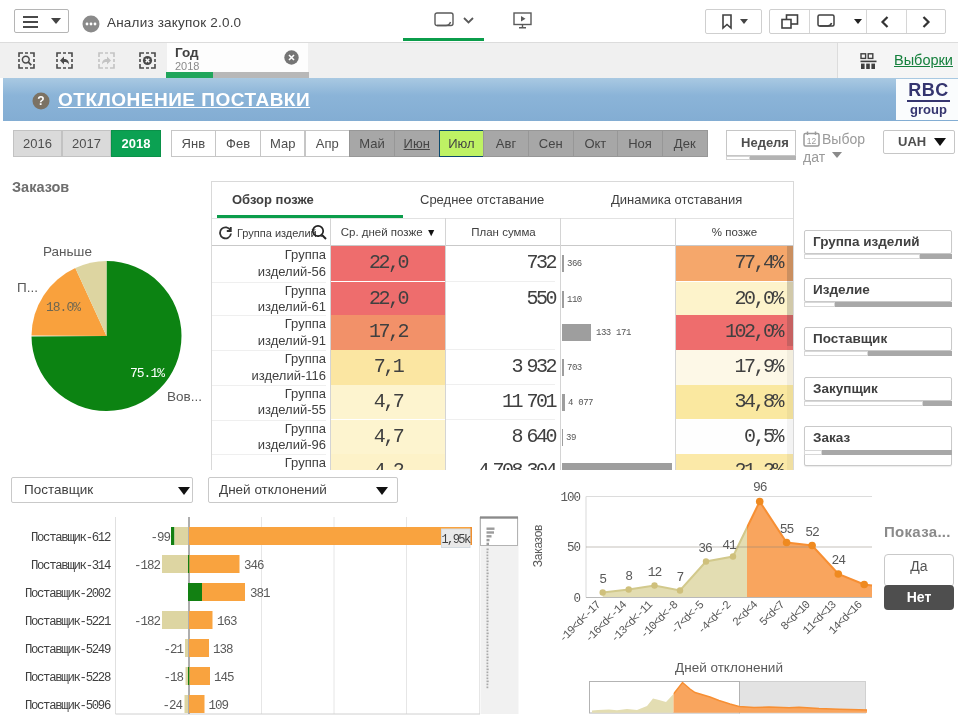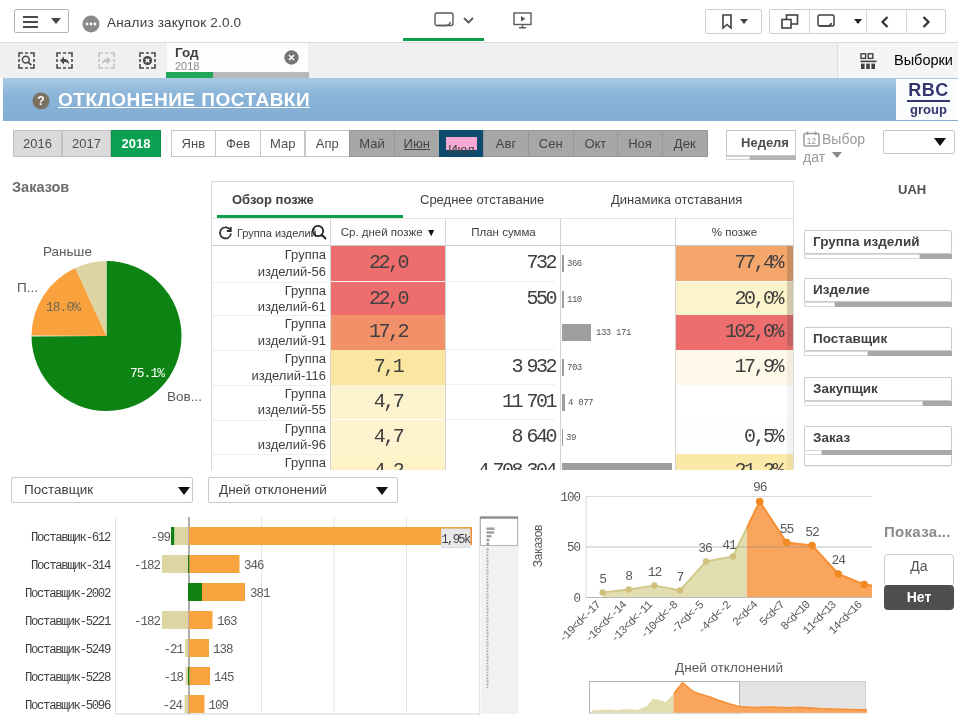--- a/index.html
+++ b/index.html
@@ -106,21 +106,21 @@
   <div class="abs" style="left:213px;top:29px;width:96px;height:6px;background:#b8b8b8;"></div>
 
   <svg class="abs" style="left:860px;top:10px" width="17" height="16" viewBox="0 0 17 16">
     <rect x="1" y="0.8" width="4.6" height="4.6" fill="none" stroke="#404040" stroke-width="1.4"></rect>
     <rect x="8.2" y="0.8" width="4.6" height="4.6" fill="none" stroke="#404040" stroke-width="1.4"></rect>
     <rect x="0.5" y="7.6" width="16" height="1.6" fill="#404040"></rect>
     <rect x="1" y="10.6" width="3.6" height="5.4" fill="#404040"></rect>
     <rect x="6.2" y="10.6" width="3.6" height="5.4" fill="#404040"></rect>
     <rect x="11.4" y="10.6" width="3.6" height="5.4" fill="#404040"></rect>
   </svg>
-  <div class="abs" style="left:894px;top:9px;font-size:14.5px;color:#000000;">Выборки</div>
+  <div class="abs" style="left:894px;top:9px;font-size:14.5px;color:#15803d;text-decoration:underline;">Выборки</div>
 </div>
 
 <div class="abs" style="left:3px;top:78px;width:955px;height:43px;background:linear-gradient(180deg,#a9c9e2 0%,#8bb4d8 40%,#83add3 100%);">
   <svg class="abs" style="left:29px;top:14px" width="18" height="18" viewBox="0 0 18 18">
     <circle cx="9" cy="9" r="8.5" fill="#7b7264"></circle>
     <text x="9" y="13.2" text-anchor="middle" font-family="Liberation Sans" font-size="12" font-weight="bold" fill="#fff">?</text>
   </svg>
   <div class="abs" style="left:55px;top:11px;font-size:19px;font-weight:bold;color:#fff;letter-spacing:0.5px;text-decoration:underline;">ОТКЛОНЕНИЕ ПОСТАВКИ</div>
   <div class="abs" style="left:893px;top:1px;width:65px;height:41px;background:#fafcfd;">
     <div class="abs" style="left:0;top:1px;width:65px;text-align:center;font-size:18px;font-weight:bold;color:#35356f;letter-spacing:0.5px;">RBC</div>
@@ -134,42 +134,42 @@
   <div class="abs" style="left:13px;top:0;width:49px;height:27px;background:#dadada;border:1px solid #c2c2c2;box-sizing:border-box;text-align:center;line-height:25px;font-size:13px;color:#4e4e4e;">2016</div>
   <div class="abs" style="left:62px;top:0;width:49px;height:27px;background:#dadada;border:1px solid #c2c2c2;box-sizing:border-box;text-align:center;line-height:25px;font-size:13px;color:#4e4e4e;">2017</div>
   <div class="abs" style="left:111px;top:0;width:50px;height:27px;background:#0ba152;border:1px solid #0a9149;box-sizing:border-box;text-align:center;line-height:25px;font-size:13px;font-weight:bold;color:#fff;">2018</div>
 
   <div class="abs" style="left:170.5px;top:0;width:45.7px;height:27px;background:#fff;border:1px solid #c6c6c6;color:#4e4e4e;box-sizing:border-box;text-align:center;line-height:25px;font-size:13px;">Янв</div>
   <div class="abs" style="left:215.2px;top:0;width:45.7px;height:27px;background:#fff;border:1px solid #c6c6c6;color:#4e4e4e;box-sizing:border-box;text-align:center;line-height:25px;font-size:13px;">Фев</div>
   <div class="abs" style="left:259.8px;top:0;width:45.7px;height:27px;background:#fff;border:1px solid #c6c6c6;color:#4e4e4e;box-sizing:border-box;text-align:center;line-height:25px;font-size:13px;">Мар</div>
   <div class="abs" style="left:304.5px;top:0;width:45.7px;height:27px;background:#fff;border:1px solid #c6c6c6;color:#4e4e4e;box-sizing:border-box;text-align:center;line-height:25px;font-size:13px;">Апр</div>
   <div class="abs" style="left:349.2px;top:0;width:45.7px;height:27px;background:#a7a7a7;border:1px solid #979797;color:#454545;box-sizing:border-box;text-align:center;line-height:25px;font-size:13px;">Май</div>
   <div class="abs" style="left:393.9px;top:0;width:45.7px;height:27px;background:#a7a7a7;border:1px solid #979797;color:#454545;box-sizing:border-box;text-align:center;line-height:25px;font-size:13px;text-decoration:underline;">Июн</div>
-  <div class="abs" style="left:438.5px;top:0;width:45.7px;height:27px;background:#f9a8d4;border:7px solid #0c4a6e;color:#454545;box-sizing:border-box;text-align:center;line-height:25px;font-size:13px;">Июл</div>
+  <div class="abs" style="left:438.5px;top:0;width:45.7px;height:27px;background:#bef264;border:1px solid #0c4a6e;color:#454545;box-sizing:border-box;text-align:center;line-height:25px;font-size:13px;">Июл</div>
   <div class="abs" style="left:483.2px;top:0;width:45.7px;height:27px;background:#a7a7a7;border:1px solid #979797;color:#454545;box-sizing:border-box;text-align:center;line-height:25px;font-size:13px;">Авг</div>
   <div class="abs" style="left:527.9px;top:0;width:45.7px;height:27px;background:#a7a7a7;border:1px solid #979797;color:#454545;box-sizing:border-box;text-align:center;line-height:25px;font-size:13px;">Сен</div>
   <div class="abs" style="left:572.5px;top:0;width:45.7px;height:27px;background:#a7a7a7;border:1px solid #979797;color:#454545;box-sizing:border-box;text-align:center;line-height:25px;font-size:13px;">Окт</div>
   <div class="abs" style="left:617.2px;top:0;width:45.7px;height:27px;background:#a7a7a7;border:1px solid #979797;color:#454545;box-sizing:border-box;text-align:center;line-height:25px;font-size:13px;">Ноя</div>
   <div class="abs" style="left:661.9px;top:0;width:45.7px;height:27px;background:#a7a7a7;border:1px solid #979797;color:#454545;box-sizing:border-box;text-align:center;line-height:25px;font-size:13px;">Дек</div>
 
   <div class="abs" style="left:726px;top:0;width:70px;height:26px;background:#fff;border:1px solid #c6c6c6;box-sizing:border-box;text-align:center;line-height:24px;font-size:13px;font-weight:bold;color:#4e4e4e;padding-left:8px;">Неделя</div>
   <div class="abs" style="left:726px;top:26px;width:24px;height:4px;background:#fff;border:1px solid #d4d4d4;box-sizing:border-box;"></div>
   <div class="abs" style="left:750px;top:26px;width:46px;height:4px;background:#b3b3b3;"></div>
 
   <svg class="abs" style="left:803px;top:1px" width="17" height="16" viewBox="0 0 17 16">
     <rect x="1" y="2.5" width="15" height="12.5" rx="1.5" fill="none" stroke="#9a9a9a" stroke-width="1.5"></rect>
     <path d="M4.5 0.5 L4.5 4 M12.5 0.5 L12.5 4" stroke="#9a9a9a" stroke-width="1.5"></path>
     <text x="8.5" y="12.5" text-anchor="middle" font-family="Liberation Sans" font-size="8.5" fill="#9a9a9a">12</text>
   </svg>
   <div class="abs" style="left:822px;top:1px;font-size:14px;color:#9a9a9a;">Выбор</div>
   <div class="abs" style="left:803px;top:19px;font-size:14px;color:#9a9a9a;">дат</div>
   <div class="abs" style="left:832px;top:22px;width:0;height:0;border-left:5.5px solid transparent;border-right:5.5px solid transparent;border-top:6.5px solid #8a8a8a;"></div>
 
   <div class="abs" style="left:883px;top:0;width:72px;height:24px;background:#fff;border:1px solid #c6c6c6;border-radius:2px;box-sizing:border-box;">
-    <div class="abs" style="left:14px;top:3px;font-size:13px;font-weight:bold;color:#4e4e4e;margin-top:48px;">UAH</div>
+    <div class="abs" style="left:14px;top:3px;font-size:13px;font-weight:bold;color:#4e4e4e;">UAH</div>
     <div class="abs" style="left:50px;top:7px;width:0;height:0;border-left:6.5px solid transparent;border-right:6.5px solid transparent;border-top:8px solid #111;"></div>
   </div>
 </div>
 
 <div class="abs" style="left:12px;top:179px;font-size:14.5px;font-weight:bold;color:#6e6e6e;">Заказов</div>
 <svg class="abs" style="left:28px;top:258px" width="160" height="160" viewBox="0 0 160 160">
 
   <path d="M78.5 3 A75 75 0 1 1 3.5 78.5 L78.5 78 Z" fill="#0c8312"></path>
   <path d="M3.5 77.5 A75 75 0 0 1 47.3 10.1 L78.5 78 Z" fill="#f9a13d"></path>
   <path d="M47.3 10.1 A75 75 0 0 1 78.5 3 L78.5 78 Z" fill="#ddd5a1"></path>
@@ -235,20 +235,21 @@
       <div class="abs" style="left:350px;top:9px;width:2px;height:17px;background:#9e9e9e;"></div>
       <div class="abs mono" style="left:355px;top:13px;font-size:9px;color:#555;letter-spacing:-0.5px;">703</div>
       <div class="abs mono" style="left:464px;top:0;width:117px;height:34.5px;padding-right:11px;box-sizing:border-box;background:#fdf8e7;text-align:right;line-height:34px;font-size:20px;letter-spacing:-2.5px;">17,9%</div>
     </div>
     <div class="abs" style="left:0;top:138.8px;width:581px;height:35px;">
       <div class="abs" style="left:0;top:1px;width:114px;text-align:right;line-height:16.5px;border-top:1px solid #efefef;margin-top:-1px;">Группа<br>изделий-55</div>
       <div class="abs mono" style="left:119px;top:0;width:114px;height:34.5px;background:#fdf4cf;text-align:center;line-height:34px;font-size:20px;letter-spacing:-2.5px;">4,7</div>
       <div class="abs mono" style="left:234px;top:0;width:109px;height:34.5px;text-align:right;line-height:34px;font-size:20px;letter-spacing:-2.5px;border-top:1px solid #efefef;margin-top:-1px;">11<span style="font-size:9px;letter-spacing:0;">&nbsp;</span>701</div>
       <div class="abs" style="left:350px;top:9px;width:2.5px;height:17px;background:#9e9e9e;"></div>
       <div class="abs mono" style="left:356px;top:13px;font-size:9px;color:#555;letter-spacing:-0.5px;">4<span style="font-size:9px;letter-spacing:0;">&nbsp;</span>077</div>
+      <div class="abs mono" style="left:464px;top:0;width:117px;height:34.5px;padding-right:11px;box-sizing:border-box;background:#fae8a0;text-align:right;line-height:34px;font-size:20px;letter-spacing:-2.5px;">34,8%</div>
     </div>
     <div class="abs" style="left:0;top:173.5px;width:581px;height:35px;">
       <div class="abs" style="left:0;top:1px;width:114px;text-align:right;line-height:16.5px;border-top:1px solid #efefef;margin-top:-1px;">Группа<br>изделий-96</div>
       <div class="abs mono" style="left:119px;top:0;width:114px;height:34.5px;background:#fdf4cf;text-align:center;line-height:34px;font-size:20px;letter-spacing:-2.5px;">4,7</div>
       <div class="abs mono" style="left:234px;top:0;width:109px;height:34.5px;text-align:right;line-height:34px;font-size:20px;letter-spacing:-2.5px;border-top:1px solid #efefef;margin-top:-1px;">8<span style="font-size:9px;letter-spacing:0;">&nbsp;</span>640</div>
       <div class="abs" style="left:350px;top:9px;width:1px;height:17px;background:#9e9e9e;"></div>
       <div class="abs mono" style="left:354px;top:13px;font-size:9px;color:#555;letter-spacing:-0.5px;">39</div>
       <div class="abs mono" style="left:464px;top:0;width:117px;height:34.5px;padding-right:11px;box-sizing:border-box;background:#fefefe;text-align:right;line-height:34px;font-size:20px;letter-spacing:-2.5px;">0,5%</div>
     </div>
     <div class="abs" style="left:0;top:208.2px;width:581px;height:17px;overflow:hidden;">

